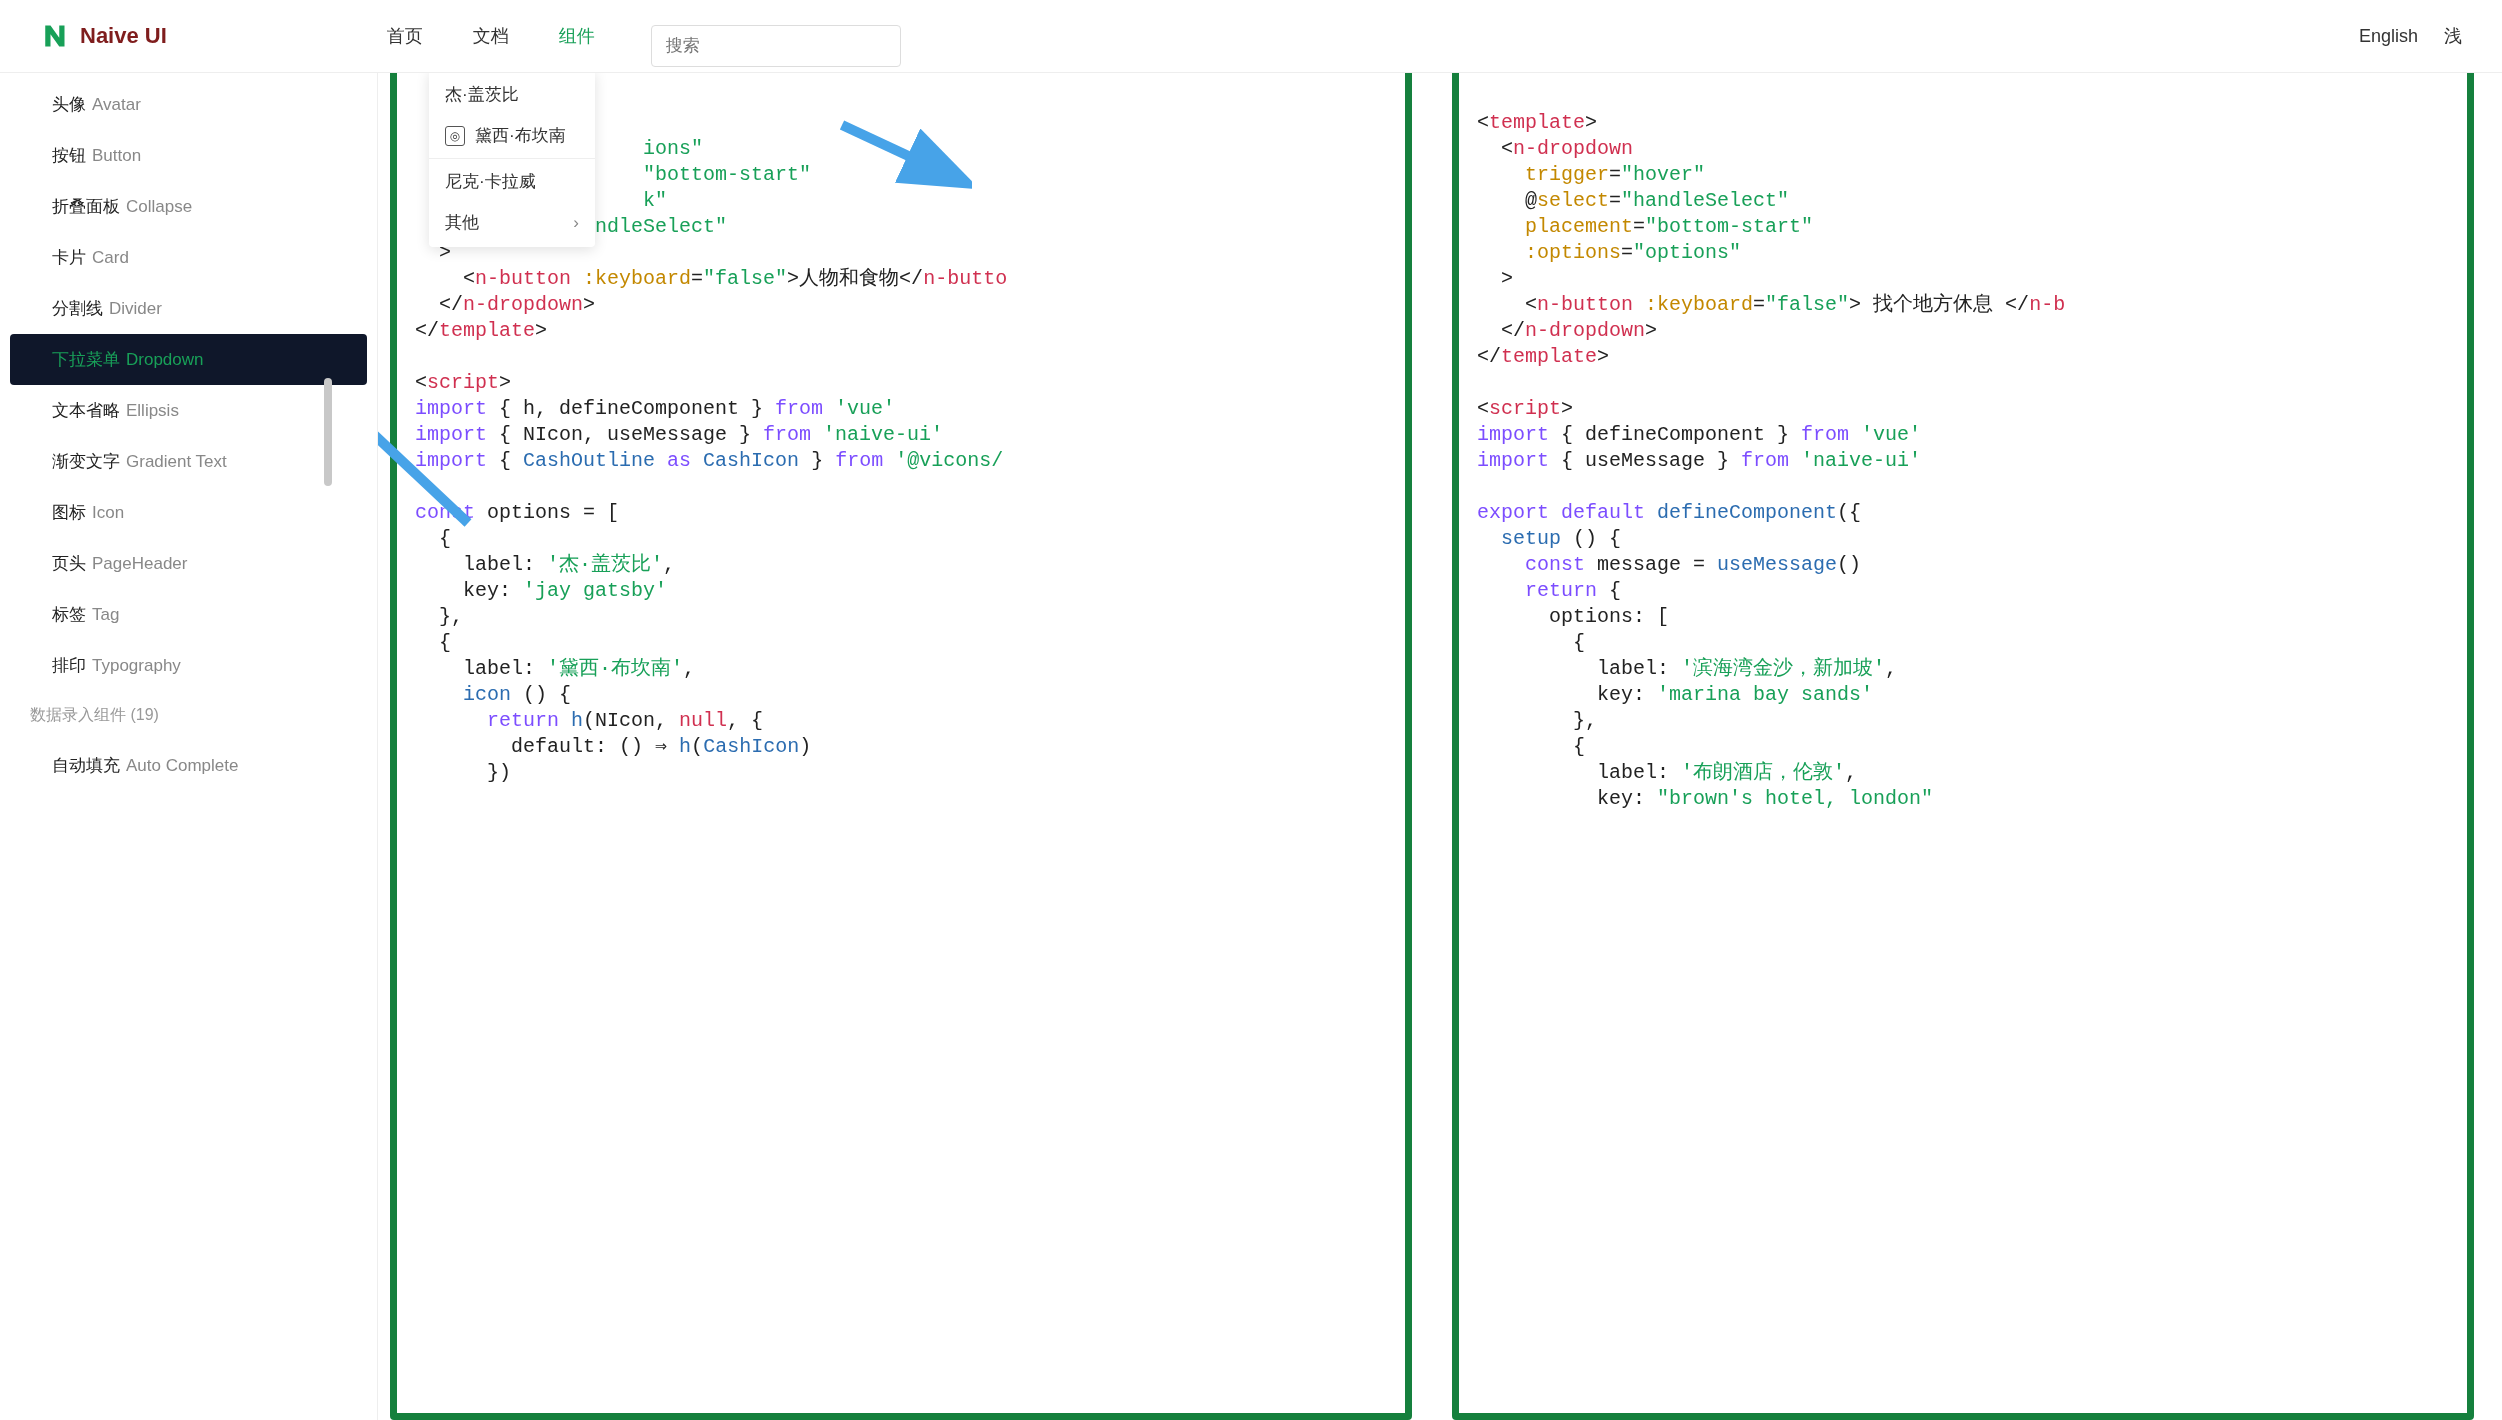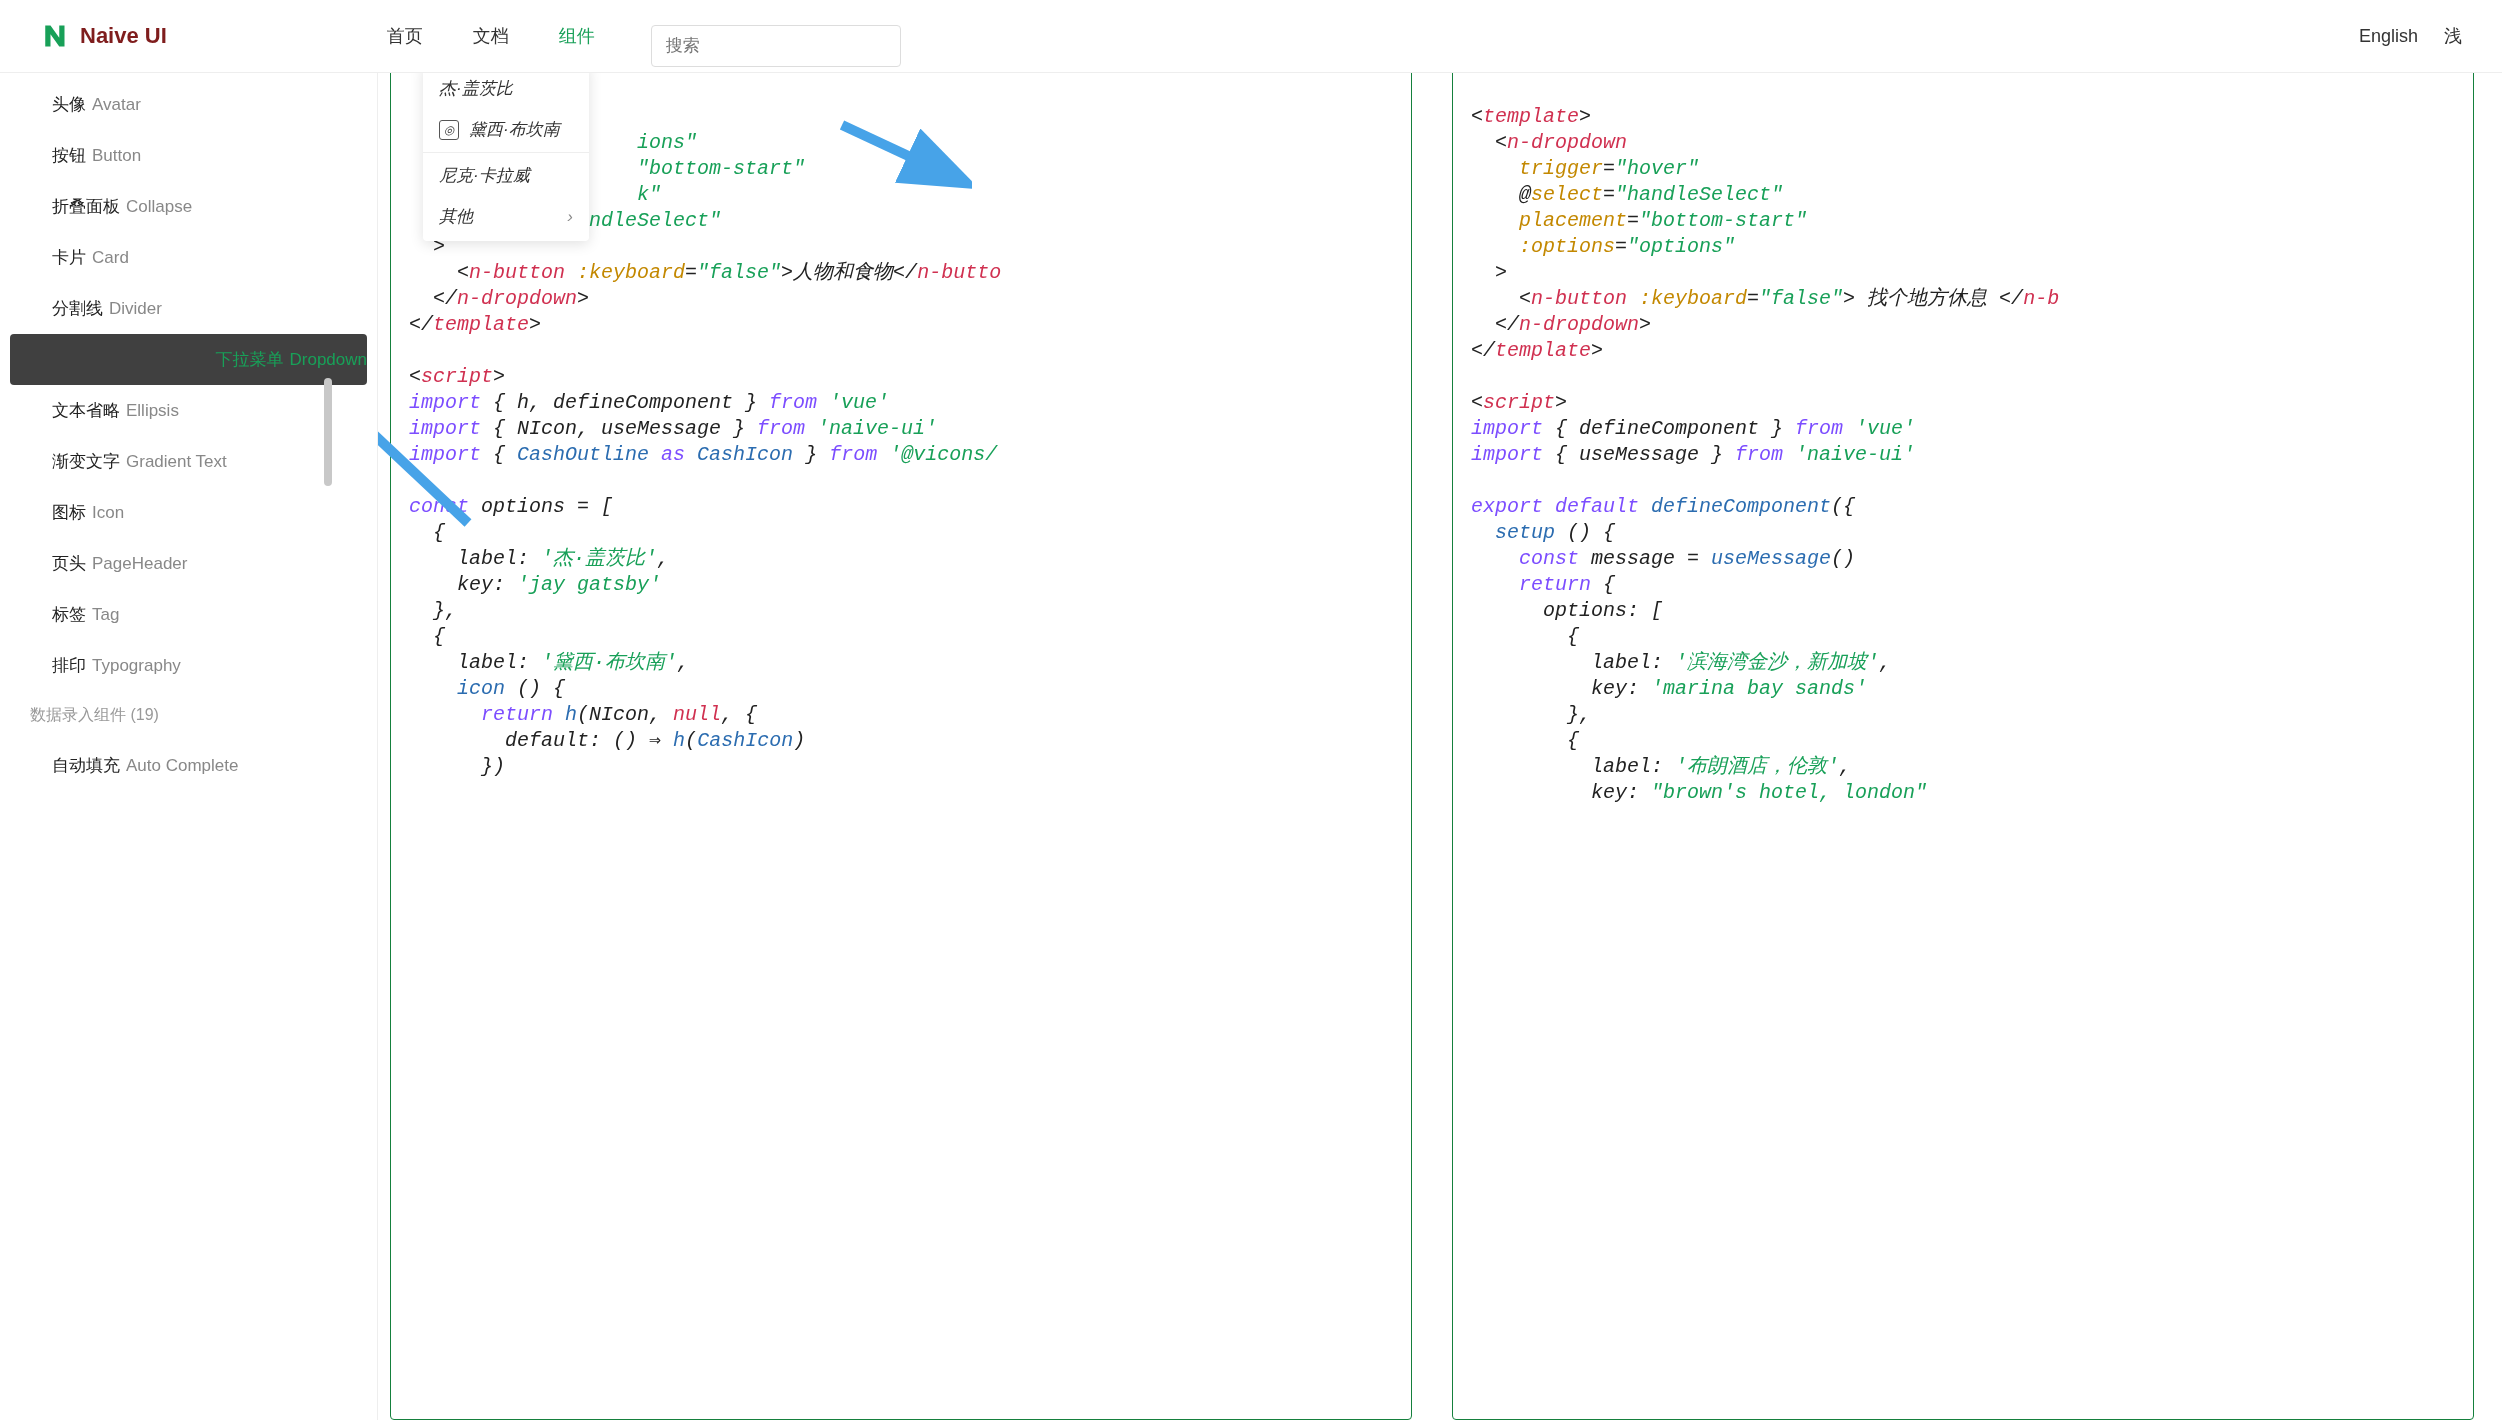--- a/index.html
+++ b/index.html
@@ -14,27 +14,27 @@
 .nav-tab { font-size: 18px; color: #333; }
 .nav-tab.active { color: #18a058; }
 .search-box { margin-left: 56px; width: 250px; height: 42px; border: 1px solid #ddd; border-radius: 4px; padding: 0 14px; font-size: 17px; color: #999; margin-top: 20px; }
 .lang { margin-left: auto; font-size: 18px; color: #333; }
 .lang2 { margin-left: 26px; font-size: 18px; color: #333; }
 
 .body { flex: 1; display: flex; overflow: hidden; }
 .sidebar { width: 378px; border-right: 1px solid #eee; overflow-y: auto; padding-top: 6px; }
 .sidebar-item { padding: 14px 0 14px 52px; font-size: 17px; color: #222; display: flex; align-items: baseline; gap: 6px; cursor: pointer; }
 .sidebar-item .en { color: #888; }
-.sidebar-item.active { background: #404040; color: #18a058; border-radius: 4px; margin: 0 10px; padding-left: 42px; justify-content: flex-end; }
+.sidebar-item.active { background: #0f172a; color: #18a058; border-radius: 4px; margin: 0 10px; padding-left: 42px; }
 .sidebar-item.active .en { color: #18a058; }
 .sidebar-group { padding: 14px 0 14px 30px; font-size: 16px; color: #999; }
 .scroll-indicator { position: absolute; left: 324px; top: 378px; width: 8px; height: 108px; background: #c8c8c8; border-radius: 4px; }
 
 .content { flex: 1; display: flex; overflow: hidden; position: relative; }
-.panel { flex: 1; overflow: hidden; position: relative; border: 1px solid #15803d; border-radius: 4px; margin: -30px 28px 0 12px; font-style: italic; }
+.panel { flex: 1; overflow: hidden; position: relative; border: 7px solid #15803d; border-radius: 4px; margin: -30px 28px 0 12px; }
 .panel-inner { padding: 0 18px; }
 
 .dropdown-pop { position: absolute; left: 32px; top: 20px; width: 166px; background: #fff; border-radius: 4px; box-shadow: 0 3px 14px rgba(0,0,0,0.12); padding: 4px 0; z-index: 10; }
 .dd-item { padding: 9px 16px; font-size: 17px; color: #333; display: flex; align-items: center; gap: 10px; }
 .dd-item .dd-icon { width: 20px; height: 20px; border: 1.5px solid #555; border-radius: 3px; display: inline-flex; align-items: center; justify-content: center; font-size: 12px; }
 .dd-divider { height: 1px; background: #eee; margin: 2px 0; }
 .dd-item .chev { margin-left: auto; color: #888; }
 
 .code { font-family: "SFMono-Regular", Consolas, "Courier New", monospace; font-size: 20px; line-height: 26px; white-space: pre; color: #222; margin-top: 86px; }
 .code .tag { color: #d03050; }

